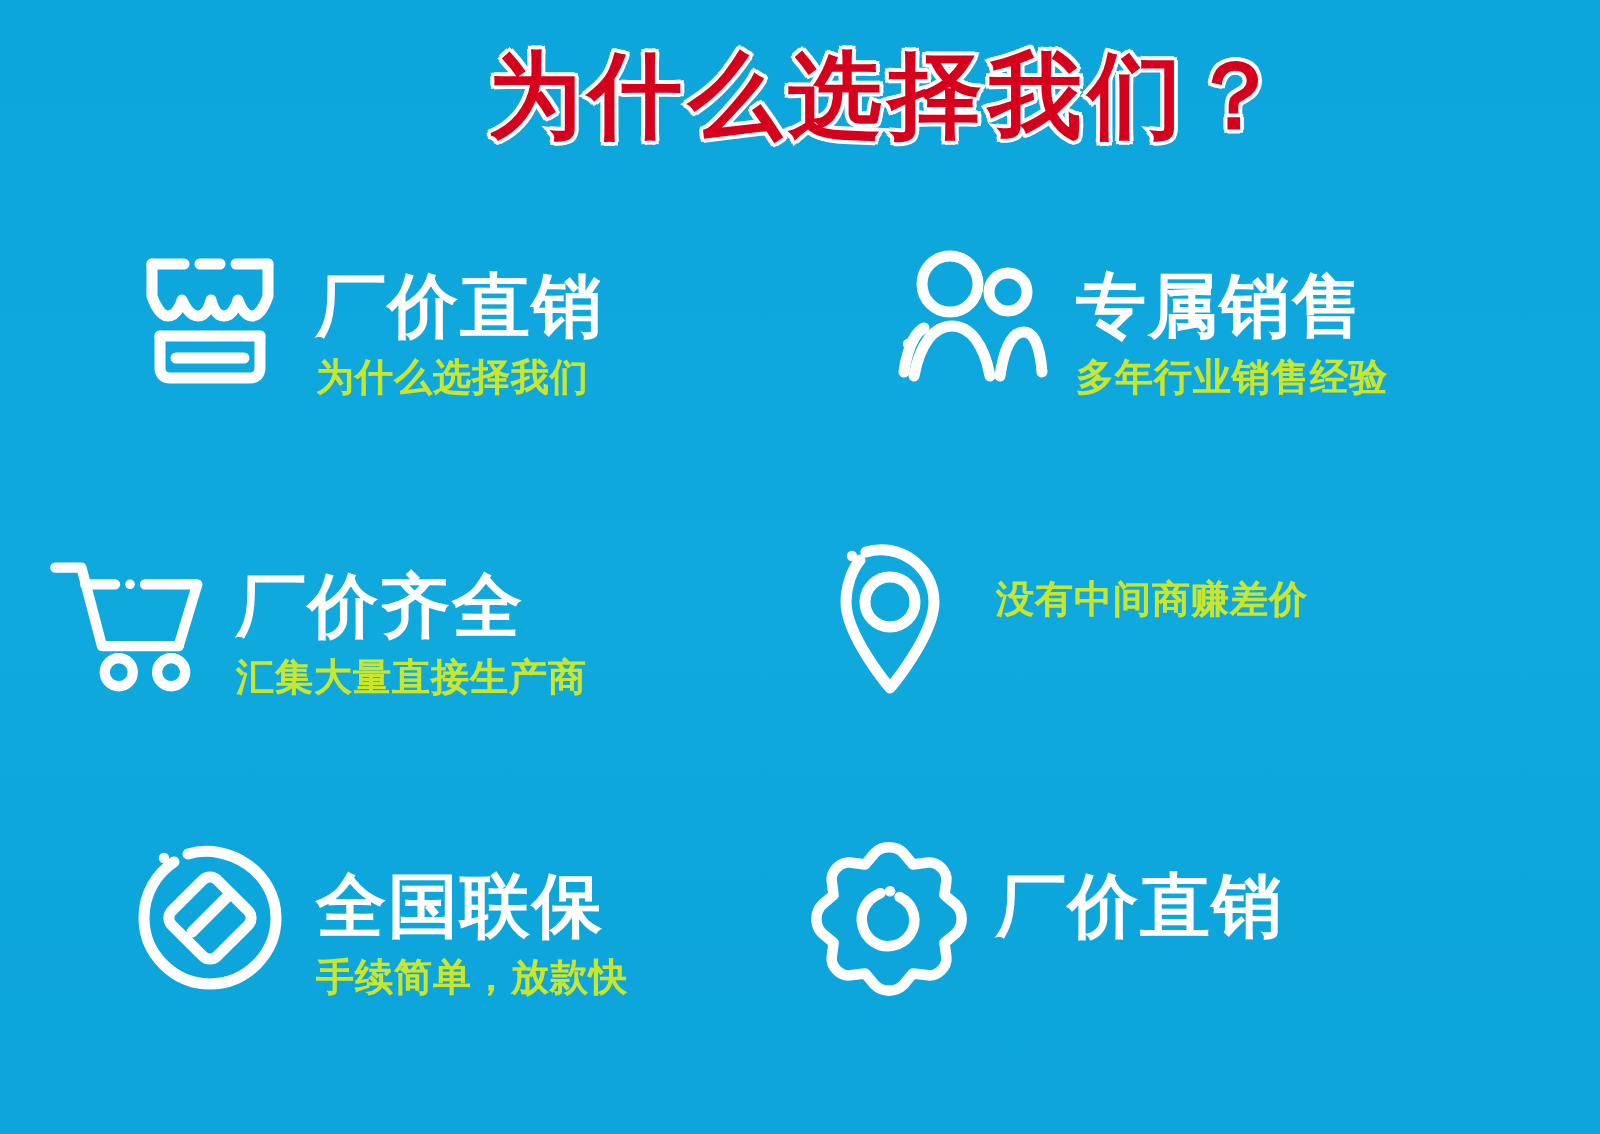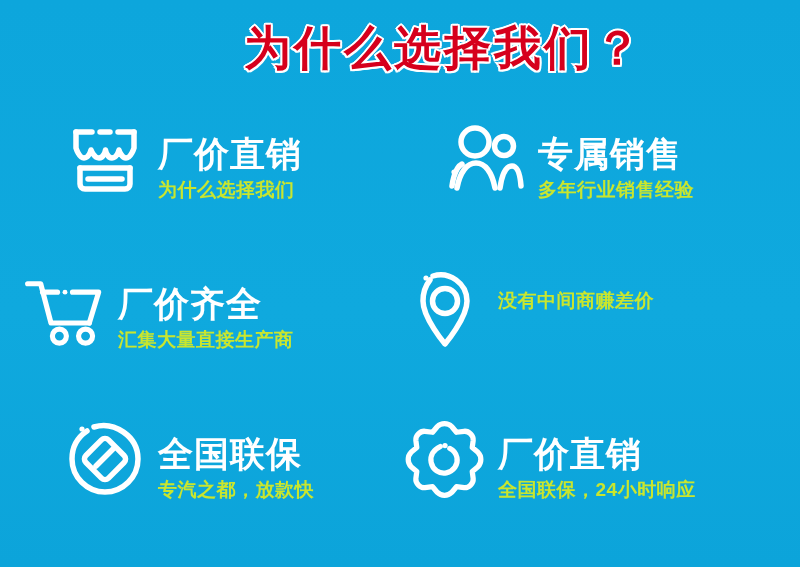--- a/index.html
+++ b/index.html
@@ -183,32 +183,31 @@
       <div class="icon-box">
         <svg width="86" height="86" viewBox="0 0 86 86" fill="none" stroke="#ffffff" stroke-width="5.5" stroke-linecap="round" stroke-linejoin="round">
           <path d="M32 11 C52 5 76 20 76 43 C76 61 61 76 43 76 C25 76 10 61 10 43 C10 31 16 21 25 15"></path>
           <circle cx="20" cy="13" r="2.6" fill="#ffffff" stroke="none"></circle>
           <rect x="27" y="27" width="32" height="32" rx="5" transform="rotate(45 43 43)"></rect>
           <path d="M34 50 L52 32"></path>
         </svg>
       </div>
       <div class="text-box">
         <div class="feat-title">全国联保</div>
-        <div class="feat-sub">专汽之都，放款快</div>
+        <div class="feat-sub">手续简单，放款快</div>
       </div>
     </div>
 
     <div class="cell right">
       <div class="icon-box">
         <svg width="90" height="86" viewBox="0 0 90 86" fill="none" stroke="#ffffff" stroke-width="5.5" stroke-linecap="round" stroke-linejoin="round">
           <path d="M37 9 C41 5 48 5 52 9 L57 15 L65 14 C70 13.5 75 18.5 74.5 23.5 L73.5 31 L79.5 36 C83.5 40 83.5 47 79.5 51 L73.5 56 L74.5 63.5 C75 68.5 70 73.5 65 73 L57 72 L52 78 C48 82 41 82 37 78 L32 72 L24 73 C19 73.5 14 68.5 14.5 63.5 L15.5 56 L9.5 51 C5.5 47 5.5 40 9.5 36 L15.5 31 L14.5 23.5 C14 18.5 19 13.5 24 14 L32 15 Z"></path>
           <path d="M40 30 C33 33 29 39.5 30.5 46.5 C32 54 39 59 46.5 57.5 C54 56 59 49 57.5 41.5 C56.6 37.2 53.8 33.8 50 32"></path>
           <circle cx="45" cy="29" r="2.8" fill="#ffffff" stroke="none"></circle>
         </svg>
       </div>
       <div class="text-box">
         <div class="feat-title">厂价直销</div>
-        <div class="feat-sub">全国联保，24小时响应</div>
       </div>
     </div>
 
   </div>
 </div>
 
 </body></html>

